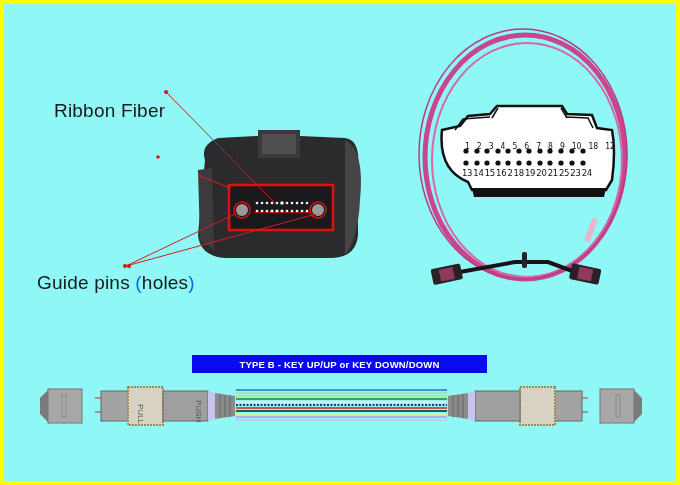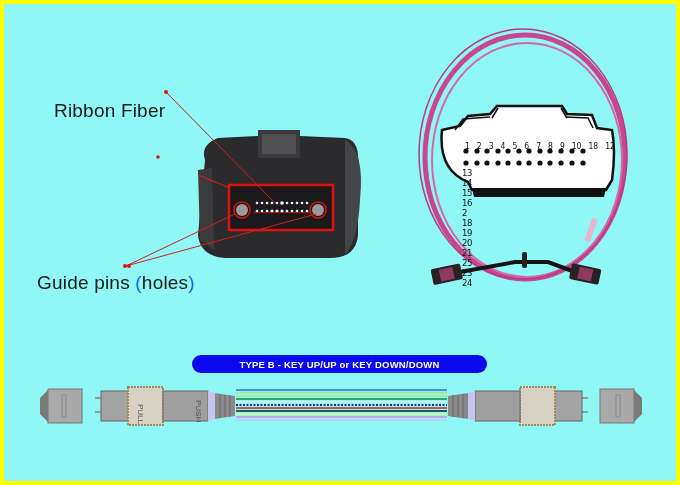--- a/index.html
+++ b/index.html
@@ -11,21 +11,21 @@
   }
   .label {
     position: absolute; color: #1a1a1a; font-size: 19px; white-space: nowrap;
     letter-spacing: 0.2px;
   }
   .paren { color: #1565e0; }
   svg { position: absolute; left: 0; top: 0; overflow: visible; }
   .banner {
     position: absolute; left: 188px; top: 351px; width: 295px; height: 18px;
     background: #0a0af0; color: #ffffff; font-weight: bold; font-size: 9.5px;
-    display: flex; align-items: center; justify-content: center; letter-spacing: 0.2px; border-radius: 9px;
+    display: flex; align-items: center; justify-content: center; letter-spacing: 0.2px;
   }
 </style>
 </head>
 <body>
 
 <div class="canvas">
 
   <svg width="672" height="477">
 
     <g transform="translate(-4,-4)">
@@ -143,21 +143,21 @@
       <circle cx="504" cy="159" r="2.6"></circle>
         <circle cx="515" cy="159" r="2.6"></circle>
         <circle cx="525" cy="159" r="2.6"></circle>
         <circle cx="536" cy="159" r="2.6"></circle>
       <circle cx="546" cy="159" r="2.6"></circle>
         <circle cx="557" cy="159" r="2.6"></circle>
         <circle cx="568" cy="159" r="2.6"></circle>
         <circle cx="579" cy="159" r="2.6"></circle>
     </g>
   </svg>
-  <div style="position:absolute; left:458px; top:164px; width:130px; font-size:8.5px; color:#111; font-family:'DejaVu Sans',sans-serif; display:flex; justify-content:space-between; letter-spacing:-0.3px;flex-direction:column;">
+  <div style="position:absolute; left:458px; top:164px; width:130px; font-size:8.5px; color:#111; font-family:'DejaVu Sans',sans-serif; display:flex; justify-content:space-between; letter-spacing:-0.3px;">
     <span>13</span>
       <span>14</span>
       <span>15</span>
       <span>16</span>
       <span>2</span>
       <span>18</span>
       <span>19</span>
       <span>20</span>
       <span>21</span>
       <span>25</span>

